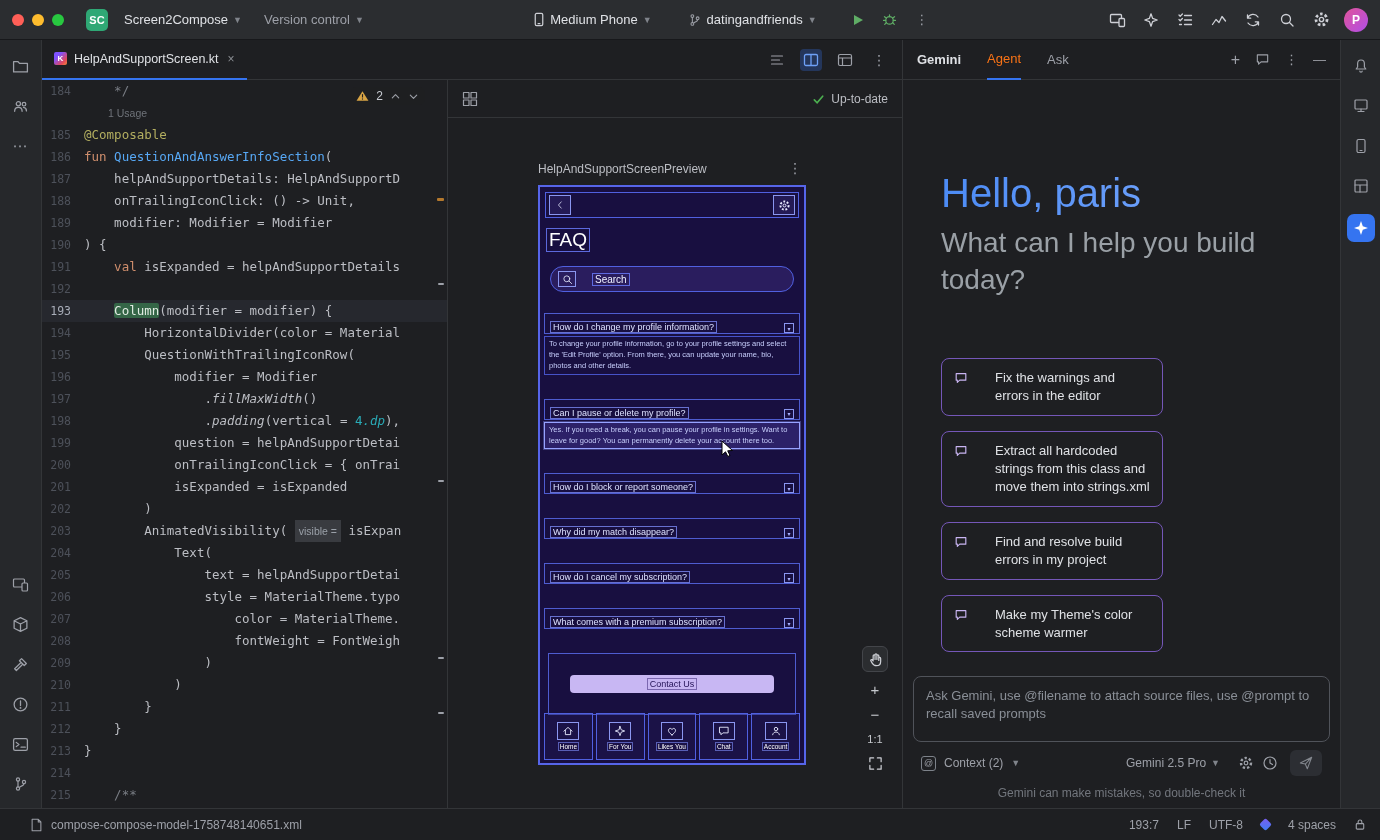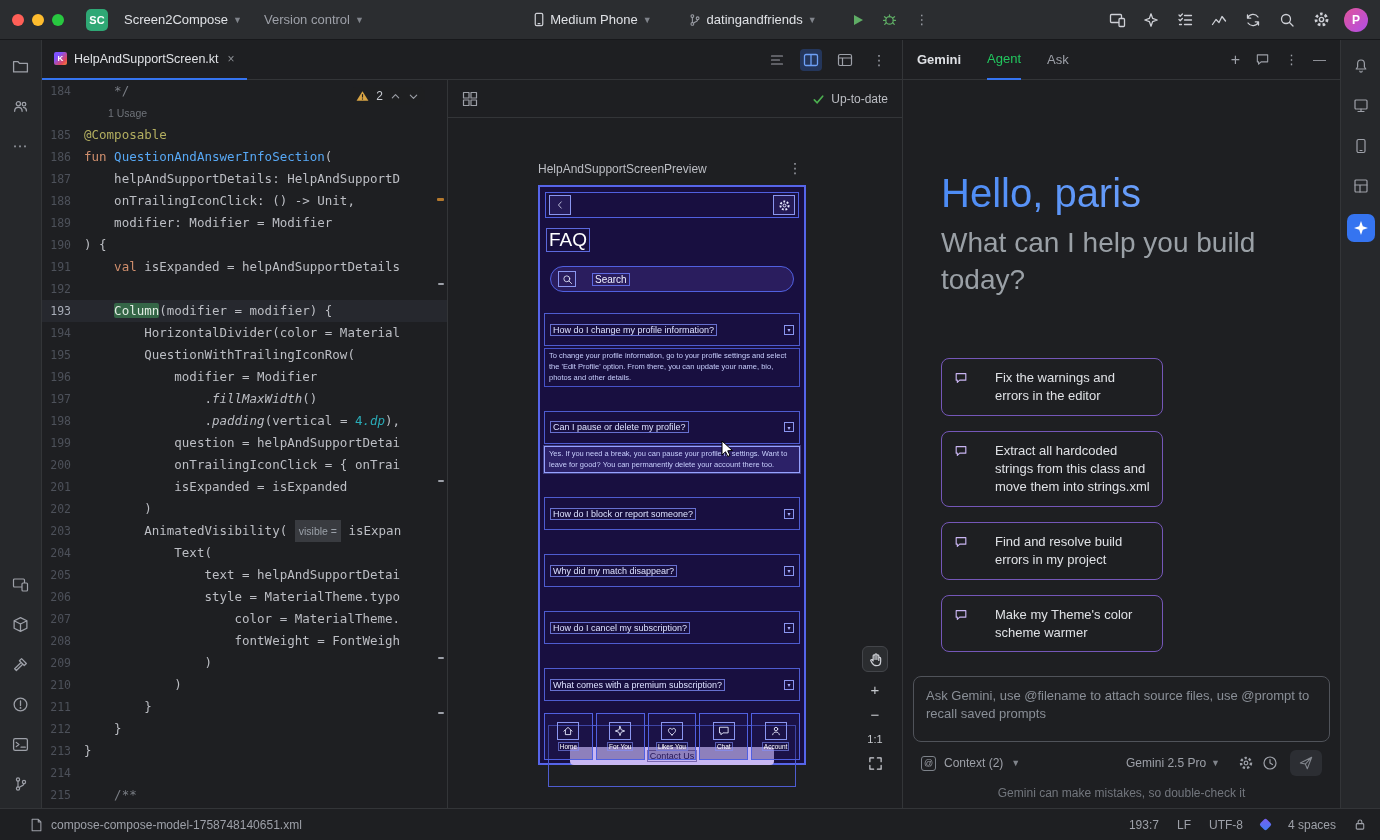--- a/index.html
+++ b/index.html
@@ -68,39 +68,39 @@
   .phone{position:absolute;left:90px;top:105px;width:268px;height:580px;background:#180f40;border:2px solid #5665ea;color:#e6e9ff;font-family:"Liberation Sans",sans-serif}
   .wft{border:1px solid rgba(100,115,238,.9);padding:0 2px;display:inline-block}
   .ph-top{margin:5px 5px 0;height:26px;border:1px solid #5060e0;display:flex;align-items:center;justify-content:space-between;padding:2px 3px}
   .ibox{border:1px solid #8a96f0;background:rgba(45,33,100,.6);width:22px;height:20px;display:flex;align-items:center;justify-content:center}
   .ph-title{margin:10px 6px 2px;font-size:19px;font-weight:500;color:#fff}
   .ph-search{margin:14px 10px 0;height:26px;border:1px solid #5060e0;border-radius:13px;background:#2a1d5e;display:flex;align-items:center;gap:16px;padding:0 7px}
   .sibox{border:1px solid #8a96f0;width:18px;height:16px;display:flex;align-items:center;justify-content:center;flex:none}
   .ph-search .wft{font-size:10px;color:#eef0ff}
   .faqlist{margin:21px 4px 0}
   .fitem{margin-bottom:24px}
-  .fq{border:1px solid #4e5cd0;height:33px;display:flex;align-items:center;justify-content:space-between;padding:0 5px}
+  .fq{border:1px solid #4e5cd0;height:21px;display:flex;align-items:flex-end;justify-content:space-between;padding:0 5px}
   .qtxt{font-size:9px;color:#dde2ff;border-color:rgba(130,145,255,.75)}
   .qic{width:10px;height:10px;border:1px solid #8a96f0;display:flex;align-items:center;justify-content:center;font-size:6px;color:#aab2ff;flex:none}
   .fa{margin-top:2px;border:1px solid #4652c8;padding:2px 4px;font-size:7.5px;line-height:1.45;color:#c6cdfb}
   .fa.sel{border:1px solid #96a2ff;background:#2c2168;box-shadow:0 0 0 1px rgba(140,155,255,.35)}
   .contactwrap{margin:21px 8px 0;border:1px solid #4e5cd0;padding:21px}
   .contactbtn{height:18px;background:#c8b7f3;border-radius:4px;display:flex;align-items:center;justify-content:center}
   .contactbtn .wft{font-size:9px;color:#241357;border-color:rgba(60,40,120,.55)}
   .ph-nav{position:absolute;left:4px;right:4px;bottom:3px;display:flex;gap:3px}
   .nitem{flex:1;border:1px solid #5060e0;height:47px;display:flex;flex-direction:column;align-items:center;justify-content:center;gap:2px;background:rgba(35,25,85,.35)}
   .nicon{width:22px;height:18px;border:1px solid #8a96f0;display:flex;align-items:center;justify-content:center}
   .nlabel{font-size:6.5px;color:#fff;border-color:rgba(130,145,255,.6);padding:0 1px}
 
   
   .gemini{position:absolute;left:902px;top:40px;width:438px;bottom:32px;border-left:1px solid #333538;background:#1e1f22}
   .ghead{height:40px;border-bottom:1px solid #333538;display:flex;align-items:center;padding:0 14px;gap:26px}
   .gtab{font-size:13px;color:#9da0a8;height:40px;display:flex;align-items:center}
   .gtab.title{color:#dfe1e5;font-weight:700}
-  .gtab.active{color:#22c55e;border-bottom:2px solid #3574f0}
+  .gtab.active{color:#f97316;border-bottom:2px solid #3574f0}
   .gheadIcons{margin-left:auto;display:flex;align-items:center;gap:15px;color:#9da0a8}
   .greet{margin:90px 0 0 38px;font-size:40px;line-height:46px;background:linear-gradient(90deg,#4c8bf5,#86b0ff);-webkit-background-clip:text;background-clip:text;color:transparent;font-weight:400}
   .gsub{margin:8px 0 0 38px;font-size:28px;line-height:37px;color:#9aa0a6;width:330px}
   .cards{margin:60px 0 0 38px}
   .card{width:222px;border:1px solid #7557b8;border-radius:8px;padding:10px 12px;display:flex;gap:27px;margin-bottom:15px;color:#dfe1e5;font-size:13px;line-height:1.38;align-items:flex-start}
   .card svg{flex:none;margin-top:2px}
   .ginputbox{position:absolute;left:10px;right:10px;top:636px;height:66px;border:1px solid #50535a;border-radius:8px;padding:10px 12px;color:#8a8f97;font-size:13px;line-height:17.5px;background:#1e1f22}
   .gtools{position:absolute;left:10px;right:10px;top:708px;height:30px;display:flex;align-items:center;padding:0 8px;gap:8px;color:#9da0a8;font-size:12px}
   .atbox{width:15px;height:15px;border:1px solid #7d828a;border-radius:3px;display:flex;align-items:center;justify-content:center;font-size:9px;color:#9da0a8}
   .gmodel{margin-left:auto;display:flex;align-items:center;gap:5px}

